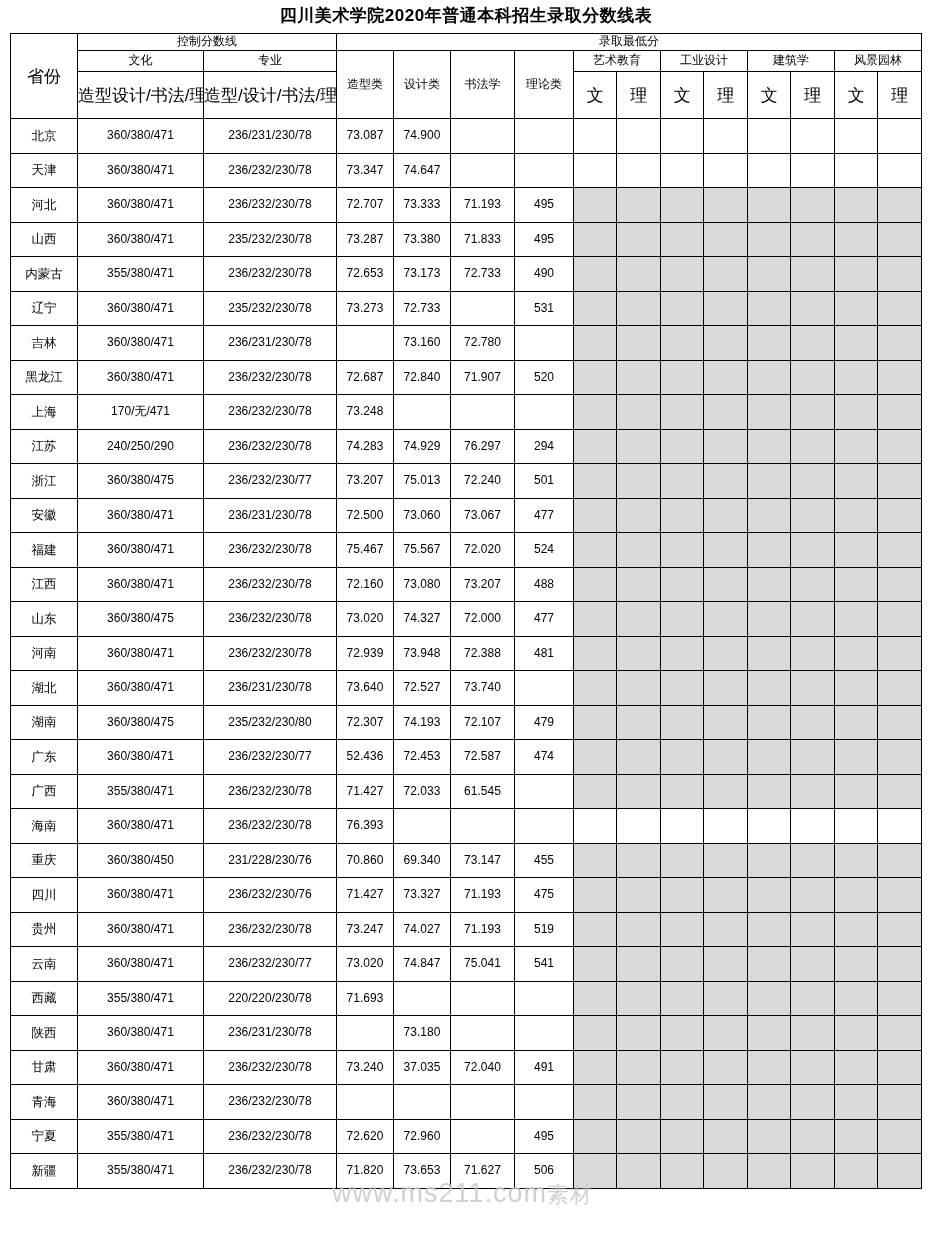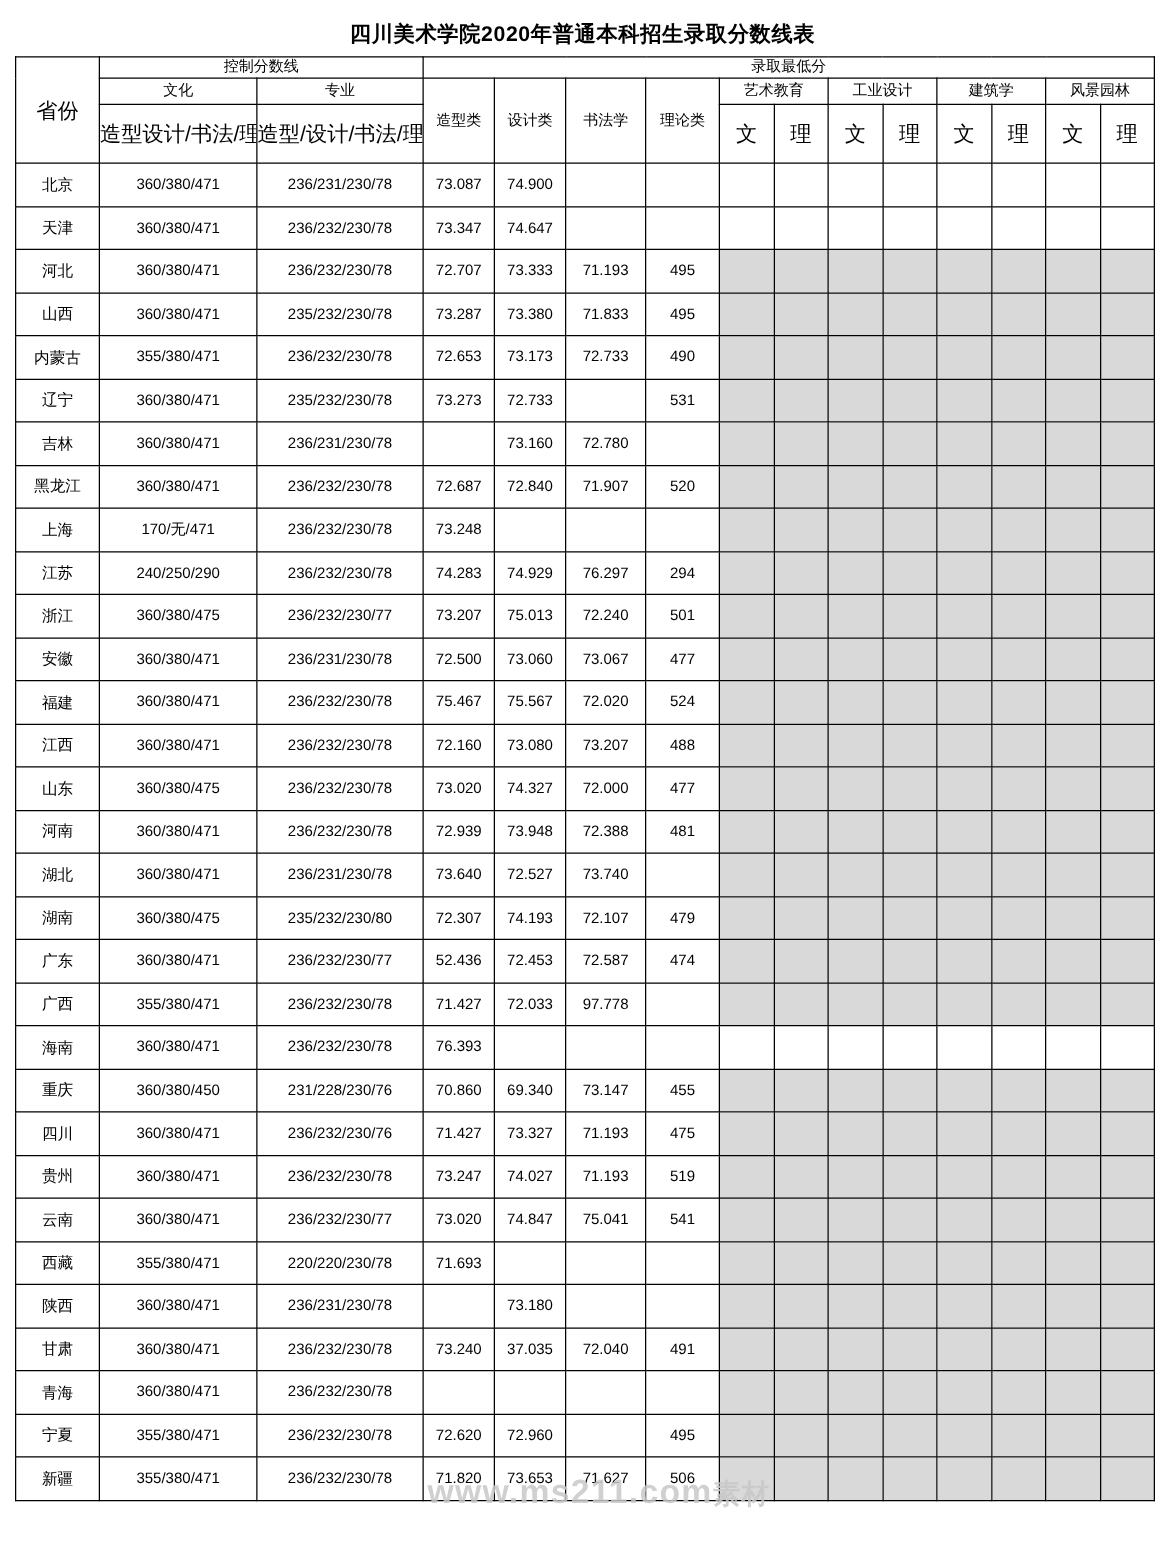--- a/index.html
+++ b/index.html
@@ -13,21 +13,21 @@
     font-family: "Liberation Sans", sans-serif;
     color: #000;
     position: relative;
     overflow: hidden;
   }
   .page {
     width: 932px;
     height: 896px;
     position: relative;
     box-sizing: border-box;
-    padding: 12px;
+    padding: 0;
   }
   .doc-title {
     text-align: center;
     font-size: 17px;
     font-weight: bold;
     letter-spacing: 0.5px;
     padding: 6px 0 7px 0;
     line-height: 1.2;
   }
   table.score-table {
@@ -86,25 +86,25 @@
   col.c-wenhua { width: 126px; }
   col.c-zhuanye { width: 133px; }
   col.c-zaoxing { width: 57px; }
   col.c-sheji { width: 57px; }
   col.c-shufa { width: 64px; }
   col.c-lilun { width: 59px; }
   col.c-wl { width: 43.5px; }
 
   .watermark {
     position: absolute;
-    left: 342px;
+    left: 332px;
     top: 1178px;
     font-family: "Liberation Sans", sans-serif;
     font-size: 27px;
-    font-weight: bold;
+    font-weight: normal;
     color: #c8c8c8;
     opacity: 0.85;
     letter-spacing: 1px;
     pointer-events: none;
     white-space: nowrap;
   }
   .watermark .suffix {
     font-size: 22px;
   }
 </style>
@@ -488,21 +488,21 @@
           <td class="num shaded"></td>
           <td class="num shaded"></td>
           <td class="num shaded"></td>
         </tr>
         <tr class="row-cell">
           <td class="province">广西</td>
           <td class="num">355/380/471</td>
           <td class="num">236/232/230/78</td>
           <td class="num">71.427</td>
           <td class="num">72.033</td>
-          <td class="num">97.778</td>
+          <td class="num">61.545</td>
           <td class="num"></td>
           <td class="num shaded"></td>
           <td class="num shaded"></td>
           <td class="num shaded"></td>
           <td class="num shaded"></td>
           <td class="num shaded"></td>
           <td class="num shaded"></td>
           <td class="num shaded"></td>
           <td class="num shaded"></td>
         </tr>

